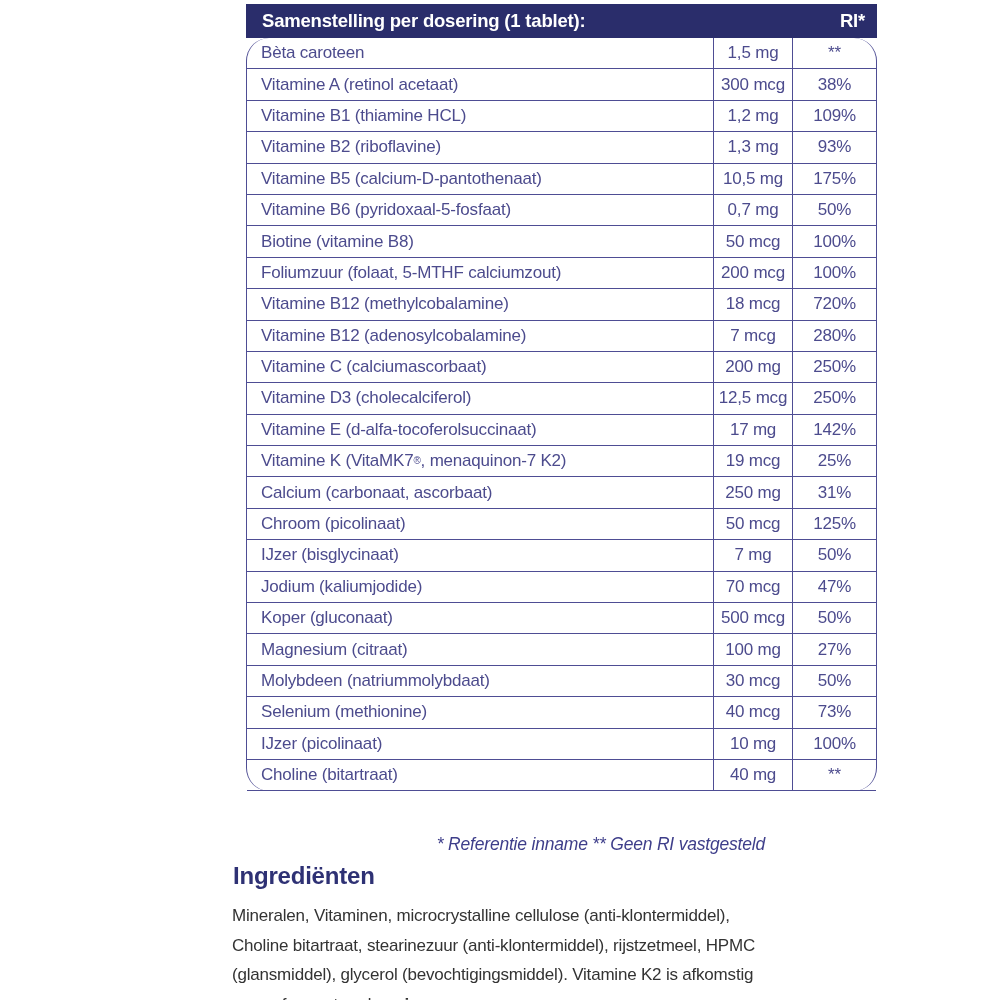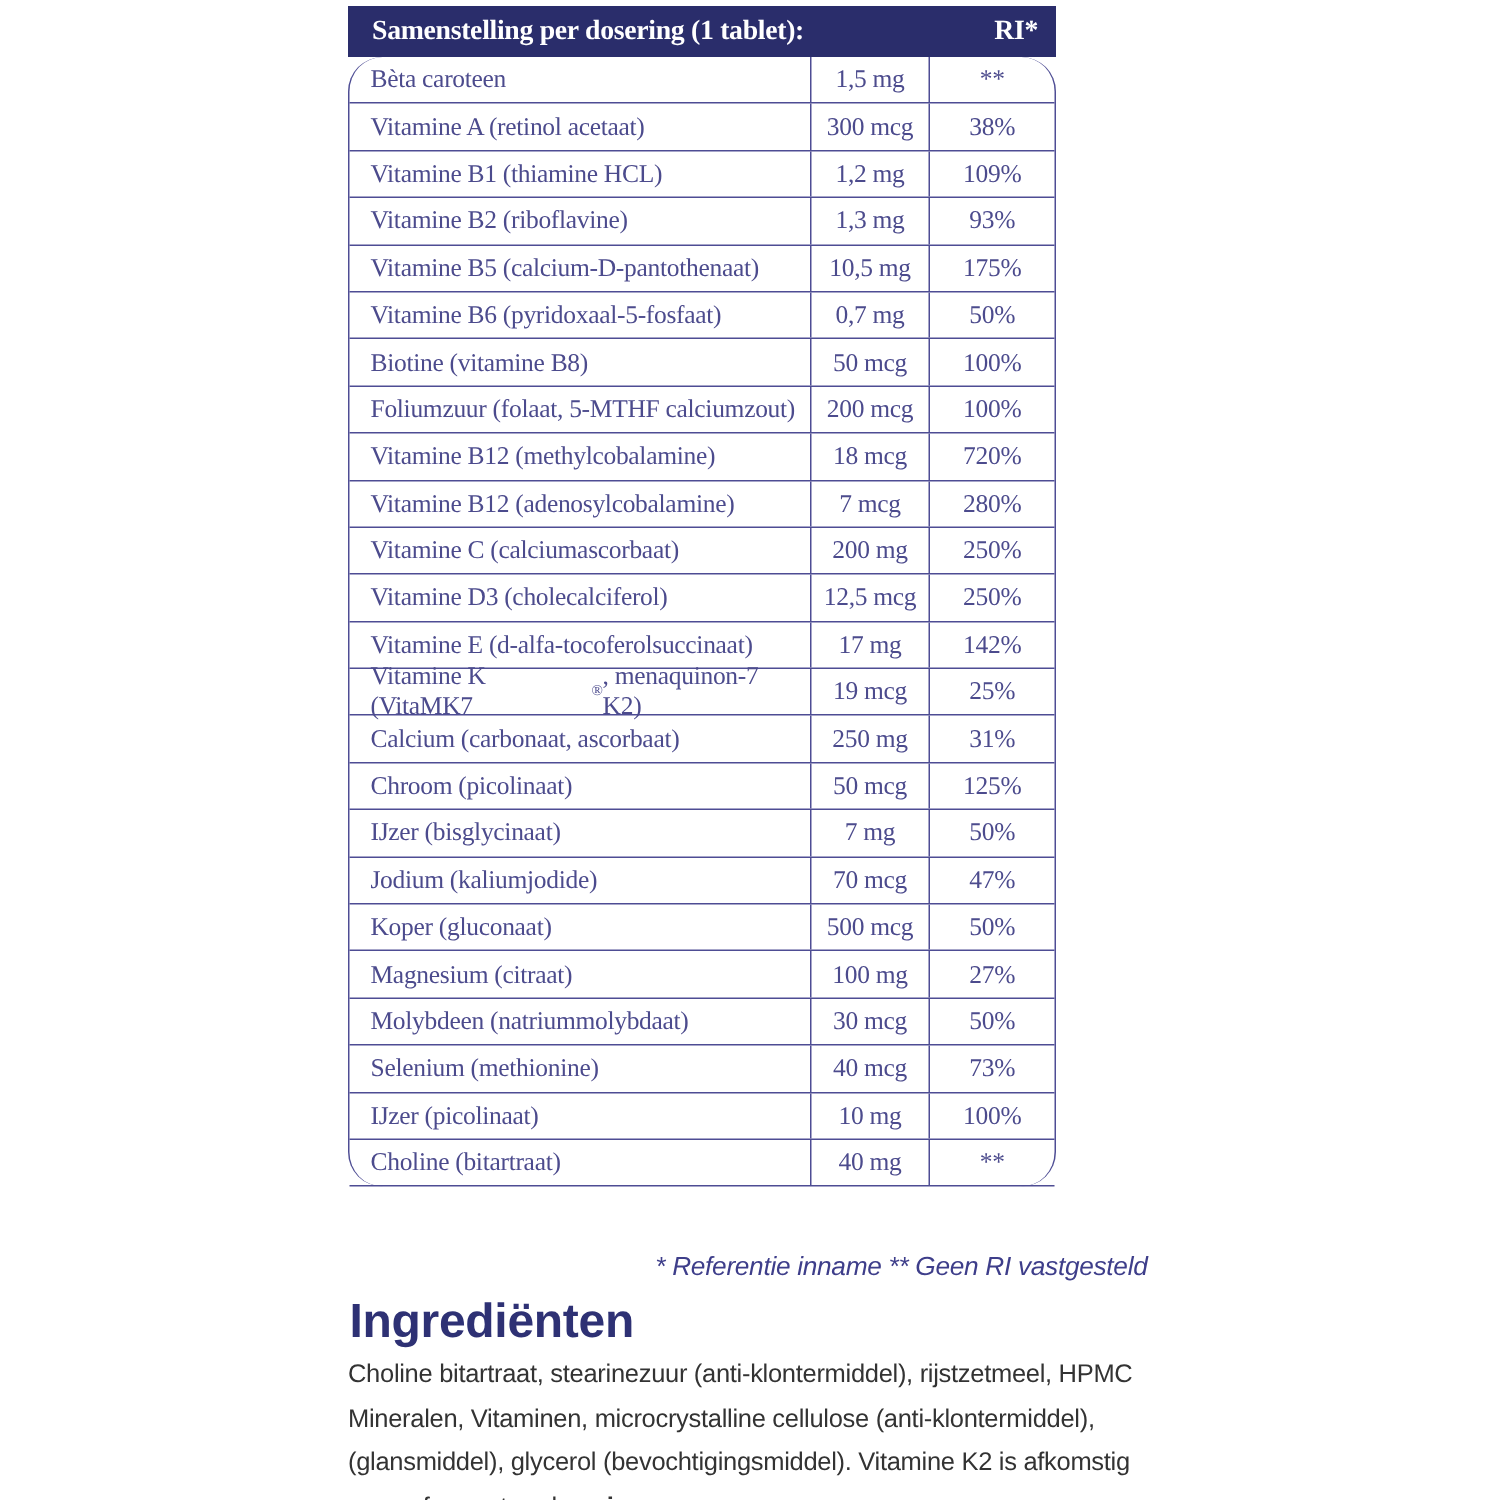--- a/index.html
+++ b/index.html
@@ -5,24 +5,23 @@
   html,body{margin:0;padding:0;}
   body{
     width:1000px;height:1000px;background:#ffffff;position:relative;overflow:hidden;
     font-family:"Liberation Sans", sans-serif;
     -webkit-font-smoothing:antialiased;
   }
   .page{position:absolute;inset:0;background:#fff;}
 
   
   .table-wrap{
-    position:absolute;left:232px;top:4px;width:472px;
+    position:absolute;left:246px;top:4px;width:631px;
     color:var(--table_text);
     letter-spacing:-0.2px;
-    font-family:Liberation Serif, serif;
   }
   .t-header{
     background:var(--header_bg);
     color:var(--header_text);
     height:34px;
     display:flex;align-items:center;justify-content:space-between;
     padding:0 12px 0 16px;box-sizing:border-box;
     font-weight:bold;font-size:18.5px;
   }
   .t-body{
@@ -49,21 +48,21 @@
 
   .footnote{
     position:absolute;left:232px;top:834px;width:533px;
     text-align:right;font-style:italic;font-size:17.5px;
     color:var(--footnote_text);letter-spacing:-0.2px;
   }
 
   
   .ing-heading{
     position:absolute;left:233px;top:862px;
-    font-size:32px;font-weight:bold;color:var(--heading_text);
+    font-size:24px;font-weight:bold;color:var(--heading_text);
     letter-spacing:-0.2px;
   }
   .ing-text{
     position:absolute;left:232px;top:901px;width:560px;
     font-size:17px;line-height:29.5px;color:var(--body_text);
     letter-spacing:-0.2px;white-space:nowrap;
   }
 </style>
 </head>
 <body>
@@ -197,19 +196,19 @@
           <div class="cell c-ri">**</div>
         </div>
       </div>
   </div>
 
   <div class="footnote">* Referentie inname  ** Geen RI vastgesteld</div>
 
   <div class="ing-heading">Ingrediënten</div>
 
   <div class="ing-text">
+      <div class=""><span>Mineralen, Vitaminen, microcrystalline cellulose (anti-klontermiddel),</span></div>
       <div class=""><span>Choline bitartraat, stearinezuur (anti-klontermiddel), rijstzetmeel, HPMC</span></div>
-      <div class=""><span>Mineralen, Vitaminen, microcrystalline cellulose (anti-klontermiddel),</span></div>
       <div class=""><span>(glansmiddel), glycerol (bevochtigingsmiddel). </span><span style="font-weight: 400;">Vitamine K2</span><span> is afkomstig</span></div>
       <div class=""><span>van gefermenteerde </span><span style="font-weight: 700;">soja</span><span>.</span></div>
     </div>
 
 </div>
 
 </body></html>

